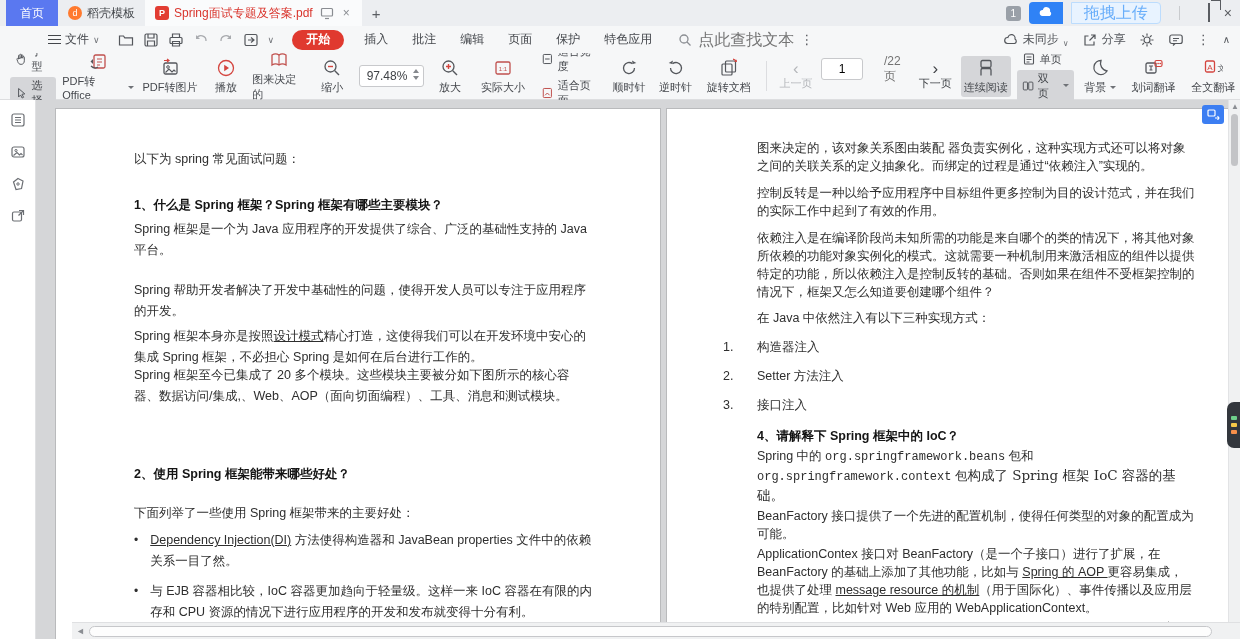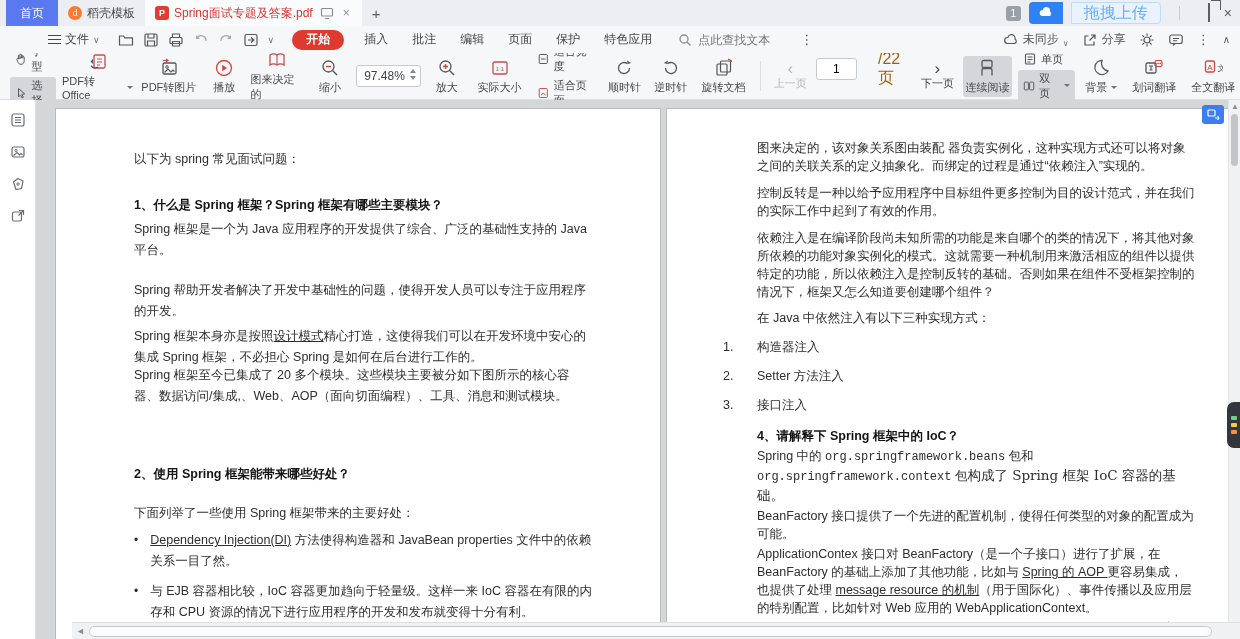--- a/index.html
+++ b/index.html
@@ -31,21 +31,21 @@
 
   
   .menubar { height:27px; background:#f6f7f8; display:flex; align-items:center; font-size:12px; color:#43464b; position:relative; }
   .file-group { display:flex; align-items:center; gap:4px; padding:0 8px 0 12px;margin-left:36px; }
   .hamb { width:13px; height:9px; border-top:1.4px solid #43464b; border-bottom:1.4px solid #43464b; position:relative; }
   .hamb:before { content:""; position:absolute; top:2.8px; left:0; right:0; height:1.4px; background:#43464b; }
   .qbar { display:flex; align-items:center; gap:9px; padding:0 10px; }
   .menu-item { padding:0 12px; height:27px; display:flex; align-items:center; }
   .menu-start { background:#e0392f; color:#fff; height:20px; border-radius:10px; padding:0 14px; margin:0 8px; font-weight:bold; }
   .search-wrap { display:flex; align-items:center; gap:6px; margin-left:14px; color:#7c7f84; }
-  .search-wrap input { border:none; background:transparent; outline:none; font-size:12px; width:96px; color:#7c7f84; font-family:"Liberation Sans",sans-serif; }
+  .search-wrap input { border:none; background:transparent; outline:none; font-size:16px; width:96px; color:#7c7f84; font-family:"Liberation Sans",sans-serif; }
   .menubar-right { position:absolute; right:10px; top:0; height:27px; display:flex; align-items:center; gap:13px; color:#53565b; }
   .mr-item { display:flex; align-items:flex-end; gap:4px; }
   .vdots { font-size:13px; color:#53565b; letter-spacing:0; }
 
   
   .toolbar { height:47px; background:#f6f7f8; border-bottom:1px solid #dddee0; display:flex; align-items:center; padding-left:10px; gap:6px; }
   .tb-big { width:58px; display:flex; flex-direction:column; align-items:center; gap:2px; font-size:11px; color:#45484d; padding:2px 0; border-radius:3px; }
   .tb-big.narrow { width:44px; }
   .tb-stack { display:flex; flex-direction:column; gap:2px; font-size:11px; }
   .tb-row { display:flex; align-items:center; gap:4px; padding:1px 5px; border-radius:3px; color:#45484d; }
@@ -55,21 +55,21 @@
   .spin { position:absolute; right:4px; top:3px; display:flex; flex-direction:column; gap:3px; }
   .spin i { width:0; height:0; border-left:3px solid transparent; border-right:3px solid transparent; }
   .spin .up { border-bottom:4px solid #85888d; }
   .spin .dn { border-top:4px solid #85888d; }
   .tb-sep { width:1px; height:30px; background:#dcdde0; margin:0 4px; }
   .nav-btn { width:42px; display:flex; flex-direction:column; align-items:center; font-size:11px; gap:0; }
   .nav-btn.disabled { color:#b4b6ba; }
   .chev { font-size:17px; line-height:14px; }
   .page-box { width:46px; height:22px; background:#fff; border:1px solid #c8c9cc; border-radius:3px; }
   .page-box input { width:100%; height:100%; border:none; outline:none; text-align:center; font-size:12px; background:transparent; font-family:"Liberation Sans",sans-serif; }
-  .page-total { font-size:16px; color:#a16207; margin-left:21px; }
+  .page-total { font-size:12px; color:#737373; margin-left:21px; }
   .cont-read { width:54px; }
   .caret-sm { width:0; height:0; border-left:3px solid transparent; border-right:3px solid transparent; border-top:3.5px solid #6f7277; margin-left:2px; }
 
   
   .workspace { position:relative; height:539px; display:flex; }
   .sidebar { width:36px; background:#ffffff; border-right:1px solid #e0e1e3; display:flex; flex-direction:column; align-items:center; padding-top:12px; gap:16px; flex:none; }
   .canvas { position:relative; flex:1; background:#d5d6d8; overflow:hidden; }
   .page { position:absolute; top:8px; bottom:-10px; background:#fff; border:1px solid #b9babc; }
   .page-left { left:19px; width:606px; }
   .page-right { left:630px; width:563px; }

